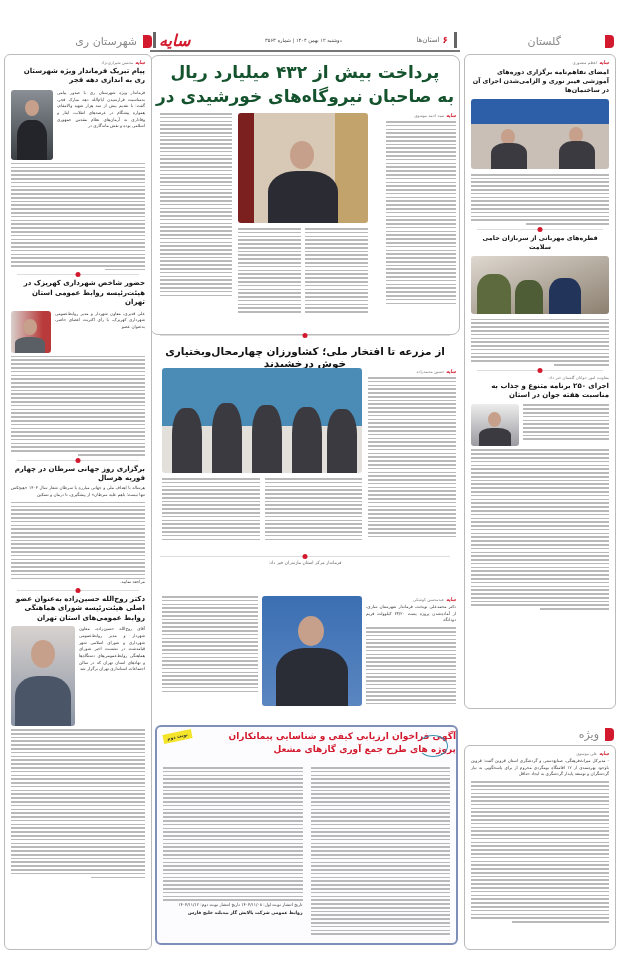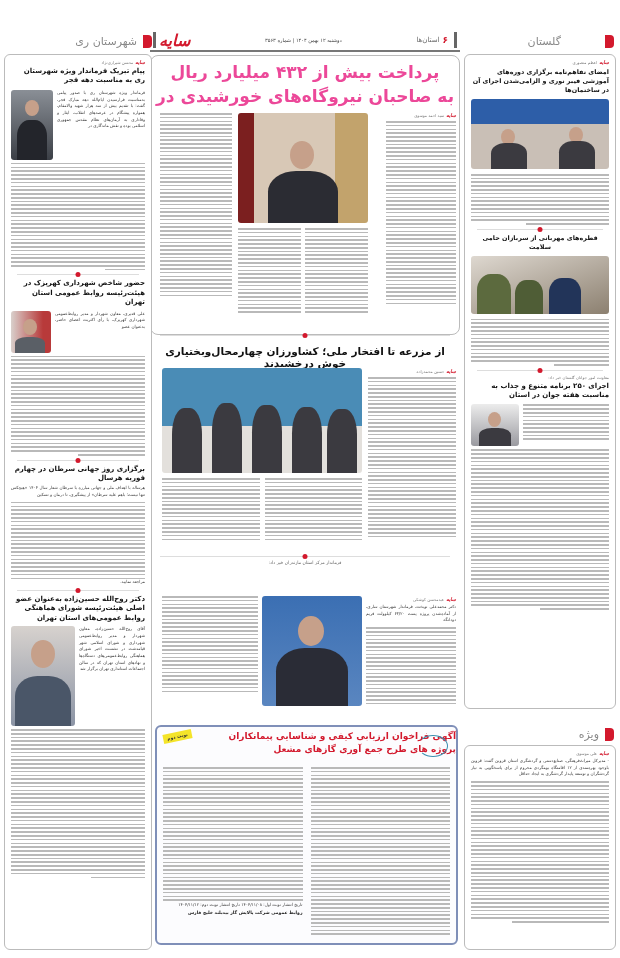--- a/index.html
+++ b/index.html
@@ -33,21 +33,21 @@
   .txt-lines { display: flex; flex-direction: column; gap: 2.2px; }
   .txt-lines span { display: block; height: 1.6px; background: #b9b9b9; }
   .sep { height: 1px; background: #ddd; position: relative; margin: 4px 6px; }
   .sep::after { content: ""; position: absolute; left: 50%; top: -2px; width: 5px; height: 5px; background: #d3192d; border-radius: 50%; transform: translateX(-50%); }
 
   .photo { background: linear-gradient(160deg,#d8cfc7 0%,#a09488 40%,#6e6157 100%); border-radius: 3px; position: relative; overflow: hidden; }
   .photo .person { position: absolute; bottom: 0; border-radius: 40% 40% 0 0; background: #3b3a40; }
   .photo .head { position: absolute; border-radius: 50%; background: #c6a08a; }
 
   
-  .main-headline { position: absolute; left: 150px; top: 60px; width: 310px; text-align: center; font-weight: bold; color: #ec4899; }
+  .main-headline { position: absolute; left: 150px; top: 60px; width: 310px; text-align: center; font-weight: bold; color: #14532d; }
   .main-headline .l1 { font-size: 17px; line-height: 24px; }
   .main-headline .l2 { font-size: 17px; line-height: 24px; }
 
   .headline2 { position: absolute; left: 155px; top: 345px; width: 300px; text-align: center; font-size: 10.5px; font-weight: bold; color: #111; }
   .headline3-kicker { position: absolute; left: 155px; top: 560px; width: 300px; text-align: center; font-size: 4.5px; color: #666; }
   .headline3 { position: absolute; left: 155px; top: 570px; width: 300px; text-align: center; font-size: 10px; font-weight: bold; color: #111; }
 
   .ad-box { position: absolute; left: 155px; top: 725px; width: 303px; height: 220px; border: 2px solid #7f8fb8; border-radius: 6px; background: #fcfcfe; }
   .ad-title { text-align: right; color: #d3192d; font-weight: bold; font-size: 9px; line-height: 13px; margin-top: 3px; }
   .ad-badge { position: absolute; left: 6px; top: 5px; background: #f4e42a; color: #333; font-size: 4.5px; padding: 2px 4px; transform: rotate(-12deg); font-weight: bold; }
@@ -700,21 +700,21 @@
       </div>
     </div>
   </div>
 
   <div class="box col-left" style="top:54px;height:896px;">
     <div style="padding:4px 6px;">
       <div class="byline">
         <span class="mini-logo">سایه</span>
         <span>محسن شیرازی‌نژاد</span>
       </div>
-      <div class="h-small" style="margin-top:2px;">پیام تبریک فرماندار ویژه شهرستان ری به مناسبت دهه فجر</div>
+      <div class="h-small" style="margin-top:2px;">پیام تبریک فرماندار ویژه شهرستان ری به اندازی دهه فجر</div>
       <div style="display:flex;gap:4px;margin-top:4px;">
         <div class="txt" style="flex:1;">فرماندار ویژه شهرستان ری با صدور پیامی به‌مناسبت فرارسیدن ایام‌الله دهه مبارک فجر، گفت: با تقدیم بیش از سه هزار شهید والامقام، همواره پیشگام در عرصه‌های انقلاب، ایثار و وفاداری به آرمان‌های نظام مقدس جمهوری اسلامی بوده و نقش ماندگاری در</div>
         <div class="photo" style="width:42px;height:70px;background:linear-gradient(180deg,#8a8f96,#3b3f46);">
           <div class="head" style="left:14px;top:10px;width:14px;height:16px;"></div>
           <div class="person" style="left:6px;width:30px;height:40px;background:#23252b;"></div>
         </div>
       </div>
       <div class="txt-lines" style="margin-top:3px;">
         <span></span>
           <span></span>

